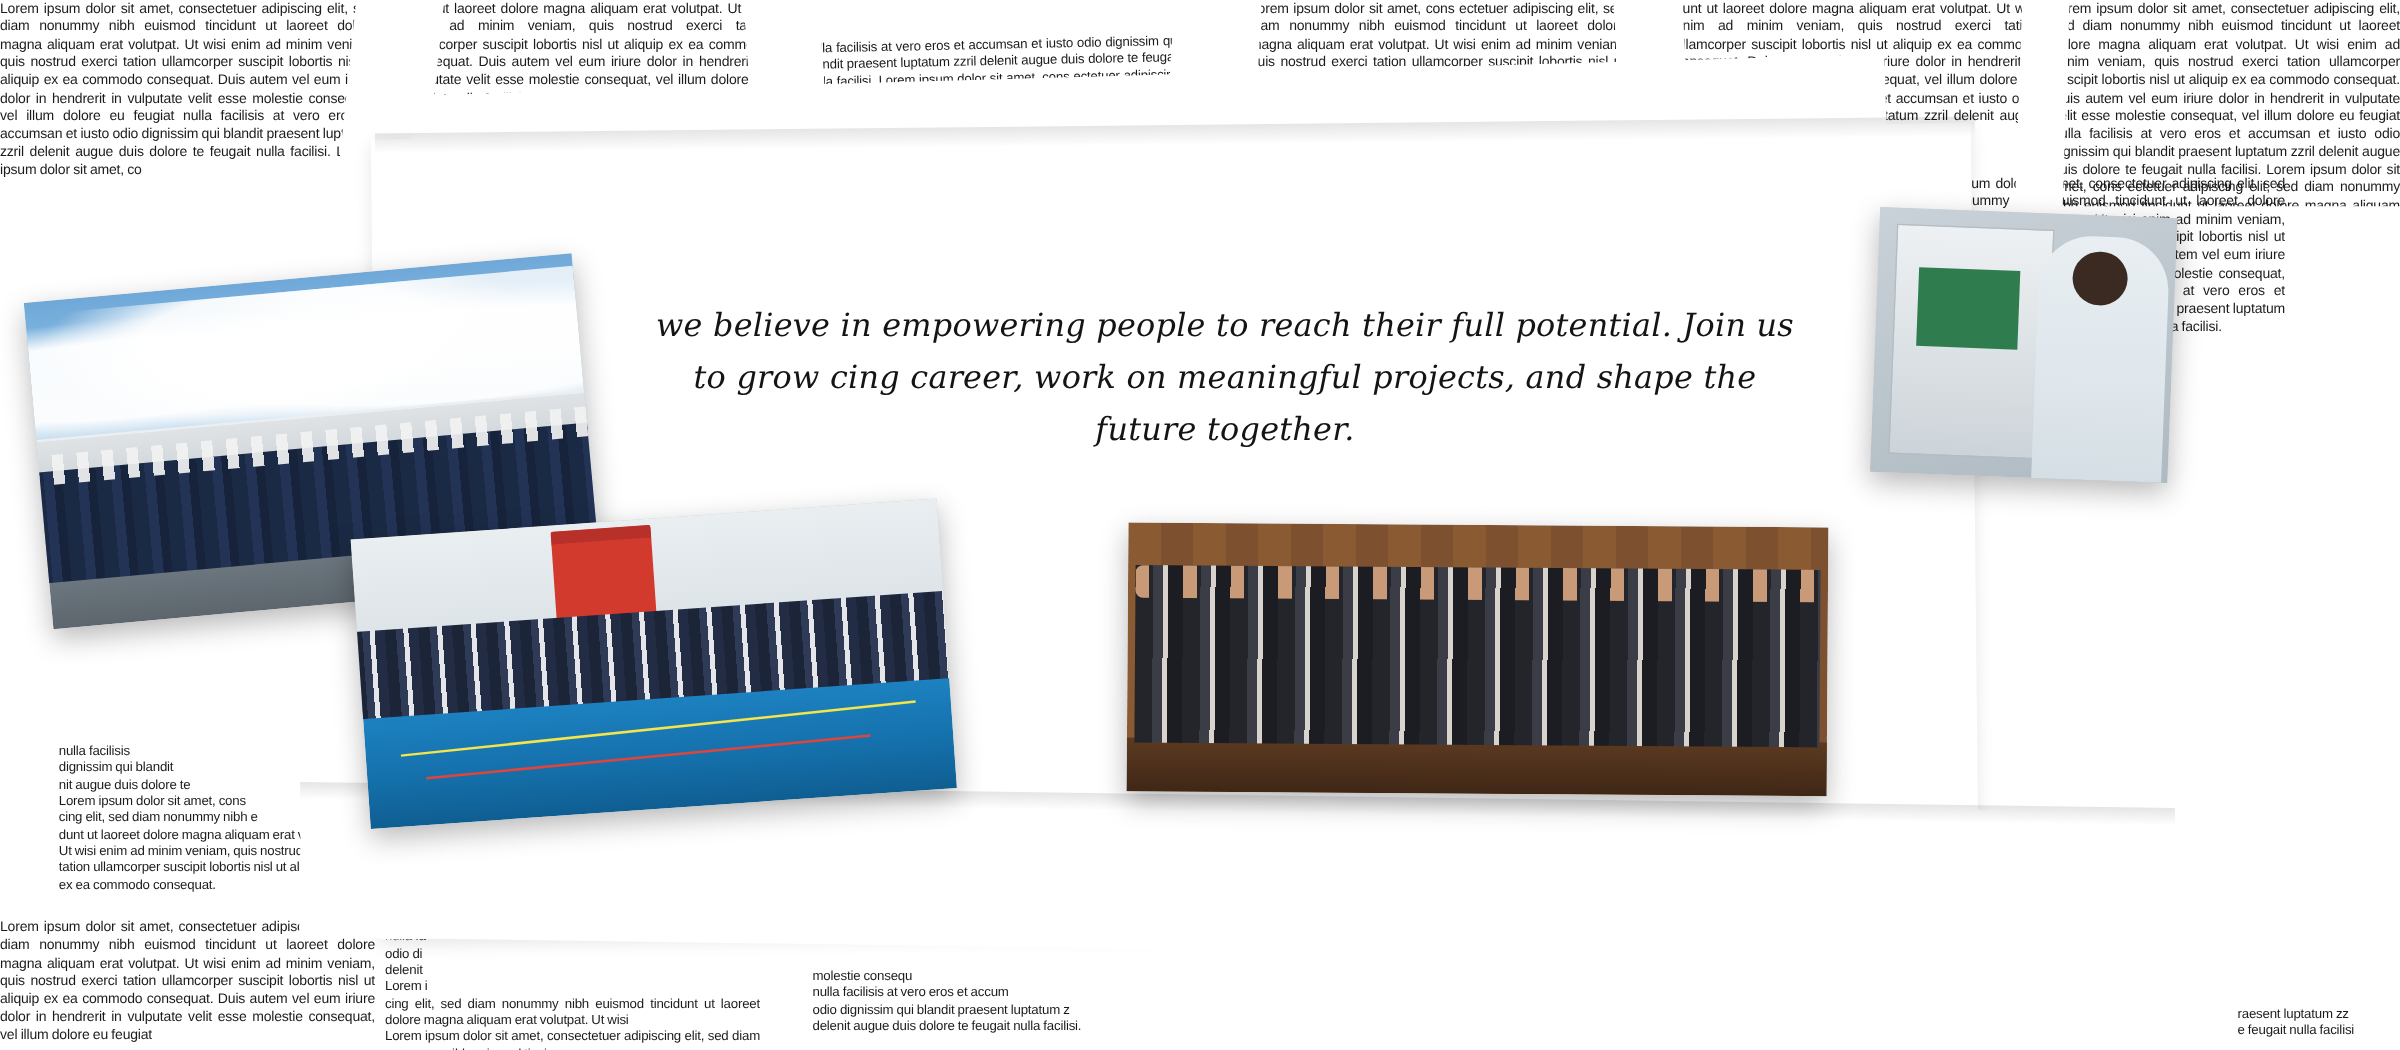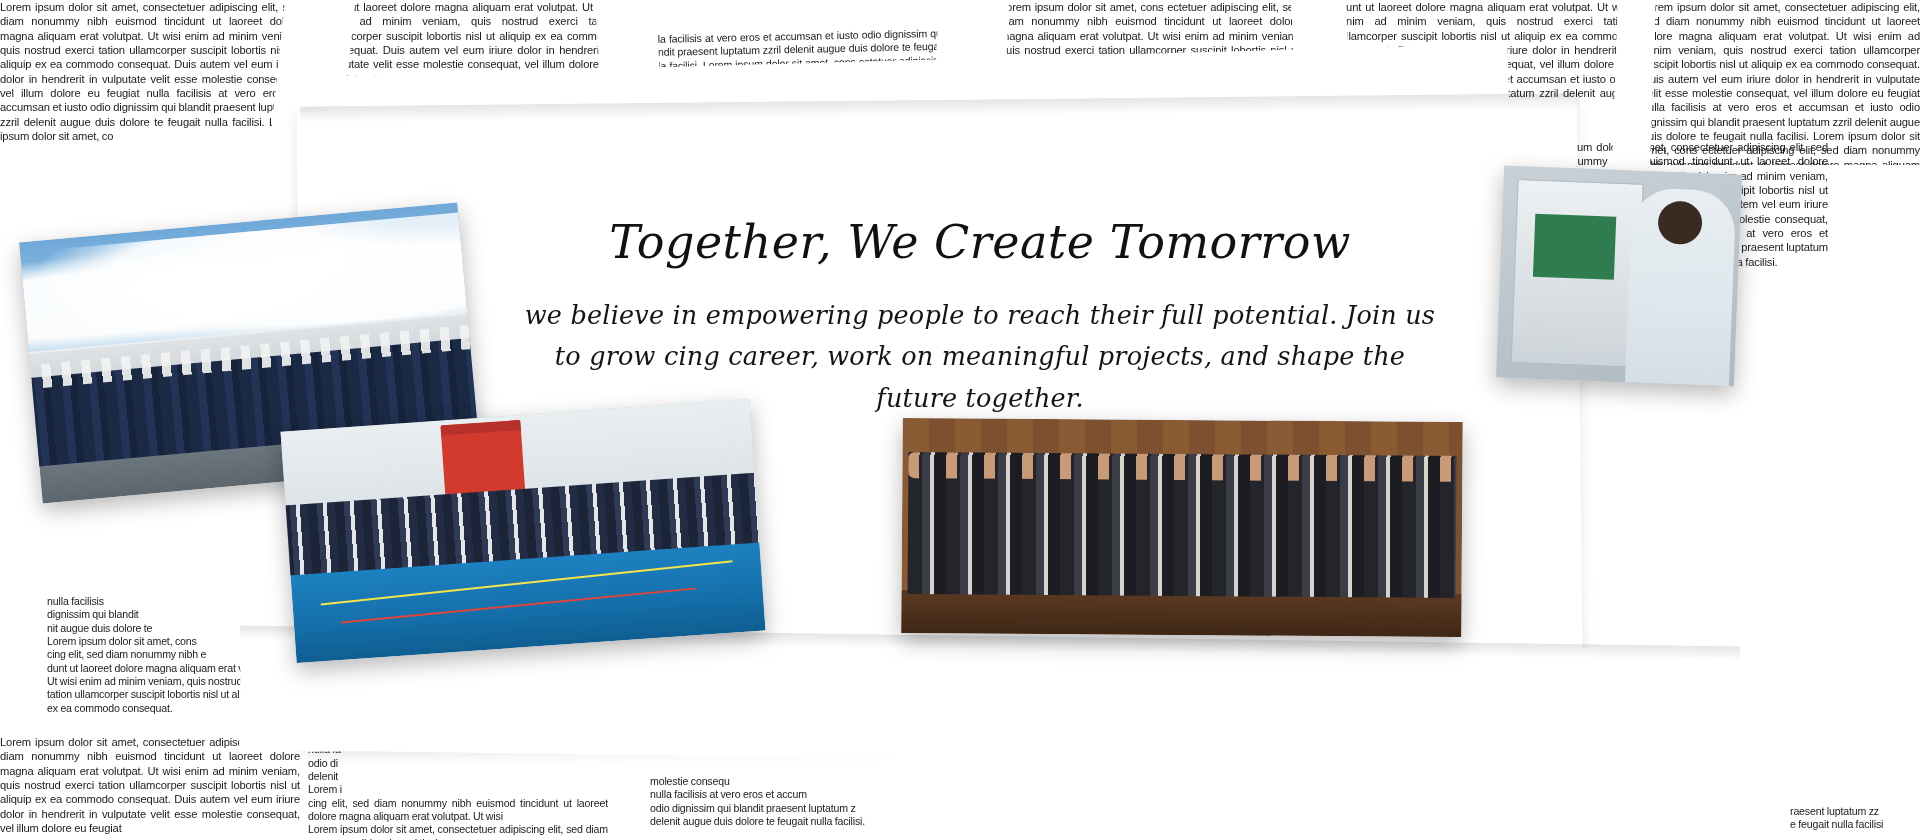--- a/index.html
+++ b/index.html
@@ -280,21 +280,20 @@
   <div class="tear" style="left:1615px; top:-20px; width:38px; height:200px; transform:rotate(2deg);"></div>
 
   <div class="tear shadowed" style="left:300px; top:105px; width:1280px; height:640px; transform:rotate(-0.6deg); border-radius:3px;"></div>
   <div class="tear" style="left:330px; top:60px; width:1180px; height:160px; transform:rotate(-1.6deg);"></div>
   <div class="tear" style="left:240px; top:640px; width:1500px; height:120px; transform:rotate(0.8deg);"></div>
 
   <div class="edge-shadow" style="left:300px; top:100px; width:1280px; height:16px; transform:rotate(-0.6deg);"></div>
   <div class="edge-shadow" style="left:240px; top:636px; width:1500px; height:14px; transform:rotate(0.8deg);"></div>
 
   <div id="headline-block">
-    <div id="headline">Together, We Create Tomorrow</div>
     <div id="subheadline">we believe in empowering people to reach their full potential. Join us to grow cing career, work on meaningful projects, and shape the future together.</div>
   </div>
 
   <div class="photo" id="photo-factory">
     <div class="inner">
       <div class="sky"></div>
       <div class="clouds"></div>
       <div class="building"></div>
       <div class="ground"></div>
       <div class="crowd"></div>

